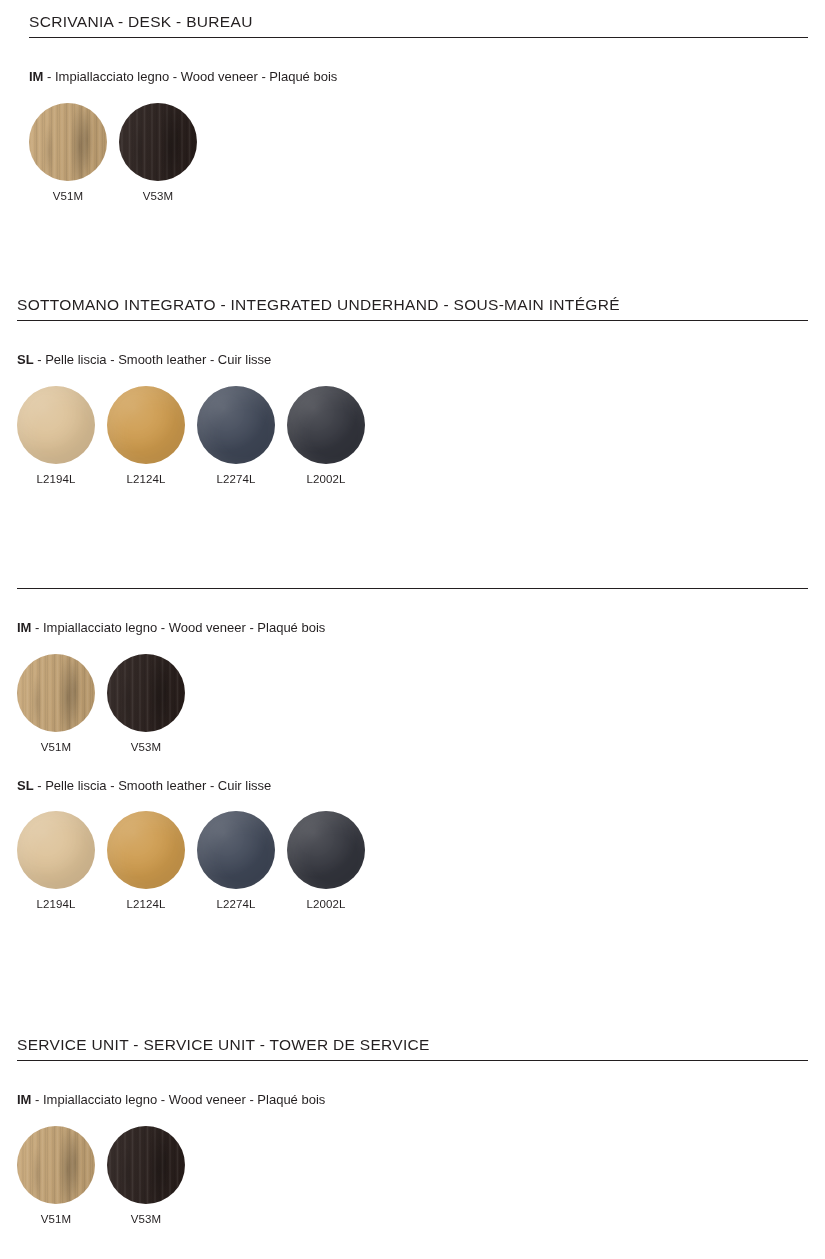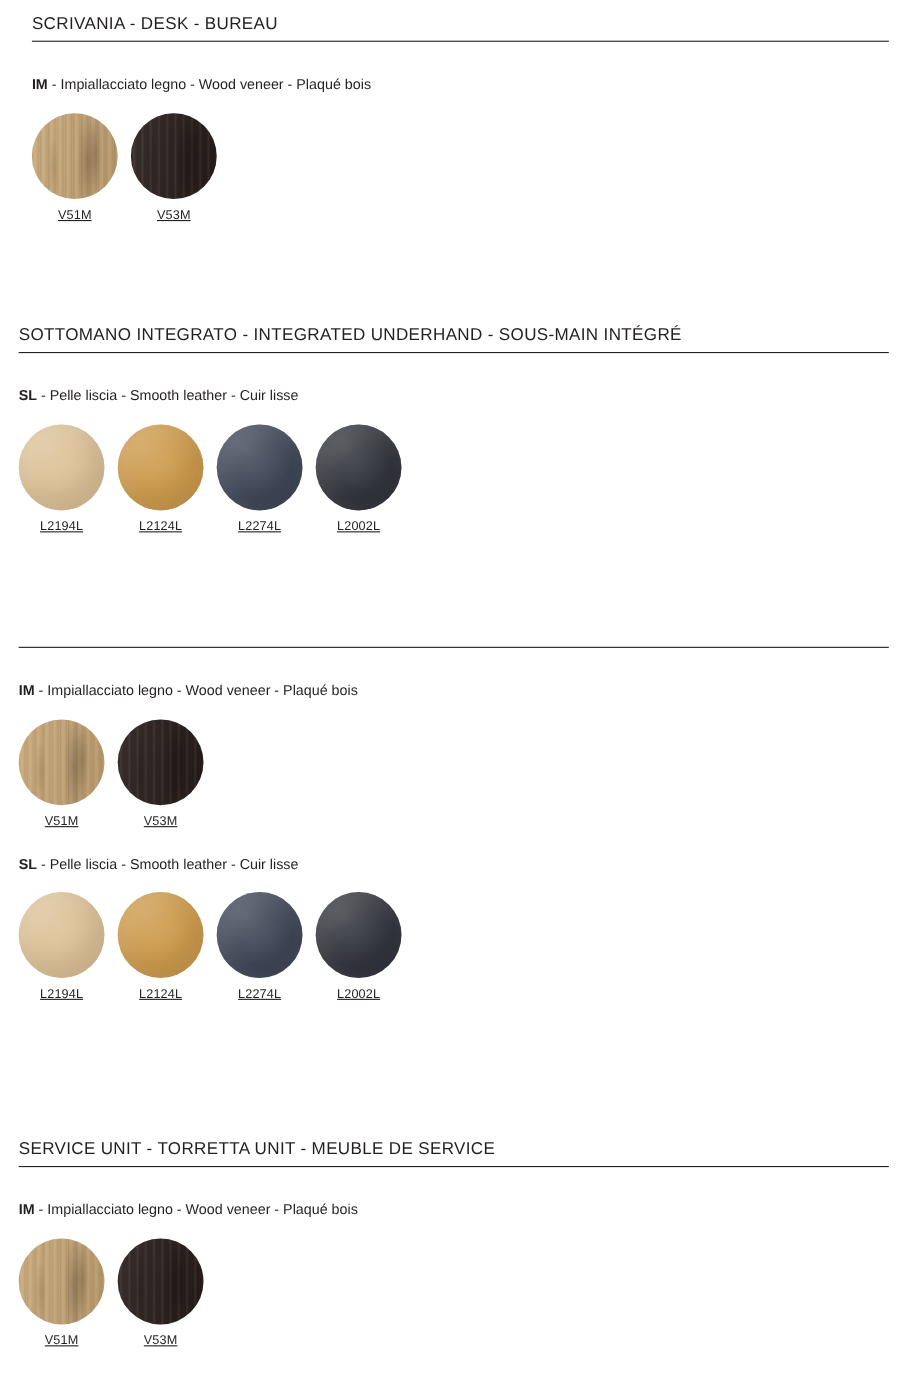--- a/index.html
+++ b/index.html
@@ -55,21 +55,20 @@
   
   .swatch-row {
     display: flex;
     flex-direction: row;
     gap: 12px;
   }
   .swatch-cell {
     width: 78px;
     display: flex;
     flex-direction: column;
-    text-decoration: underline;
   }
   .swatch {
     width: 78px;
     height: 78px;
     border-radius: 50%;
     position: relative;
     overflow: hidden;
     flex: 0 0 auto;
   }
   .swatch-label {
@@ -203,21 +202,21 @@
         <div class="swatch-label">L2274L</div>
       </div>
       <div class="swatch-cell">
         <div class="swatch leather" style="background-color:#33353d"></div>
         <div class="swatch-label">L2002L</div>
       </div>
     </div>
   </div>
 
   <div class="section" style="position:absolute;top:1036px;left:0;right:0;">
-    <div class="section-header">SERVICE UNIT - TORRETTA UNIT - MEUBLE DE SERVICE</div>
+    <div class="section-header">SERVICE UNIT - SERVICE UNIT - TOWER DE SERVICE</div>
     <div class="section-rule"></div>
 
     <div style="height:31px"></div>
     <div class="group-label"><span class="code">IM</span><span> - Impiallacciato legno - Wood veneer - Plaqué bois</span></div>
 
     <div style="height:18px"></div>
     <div class="swatch-row">
       <div class="swatch-cell">
         <div class="swatch wood" style="background-color:#c8a675"></div>
         <div class="swatch-label">V51M</div>

